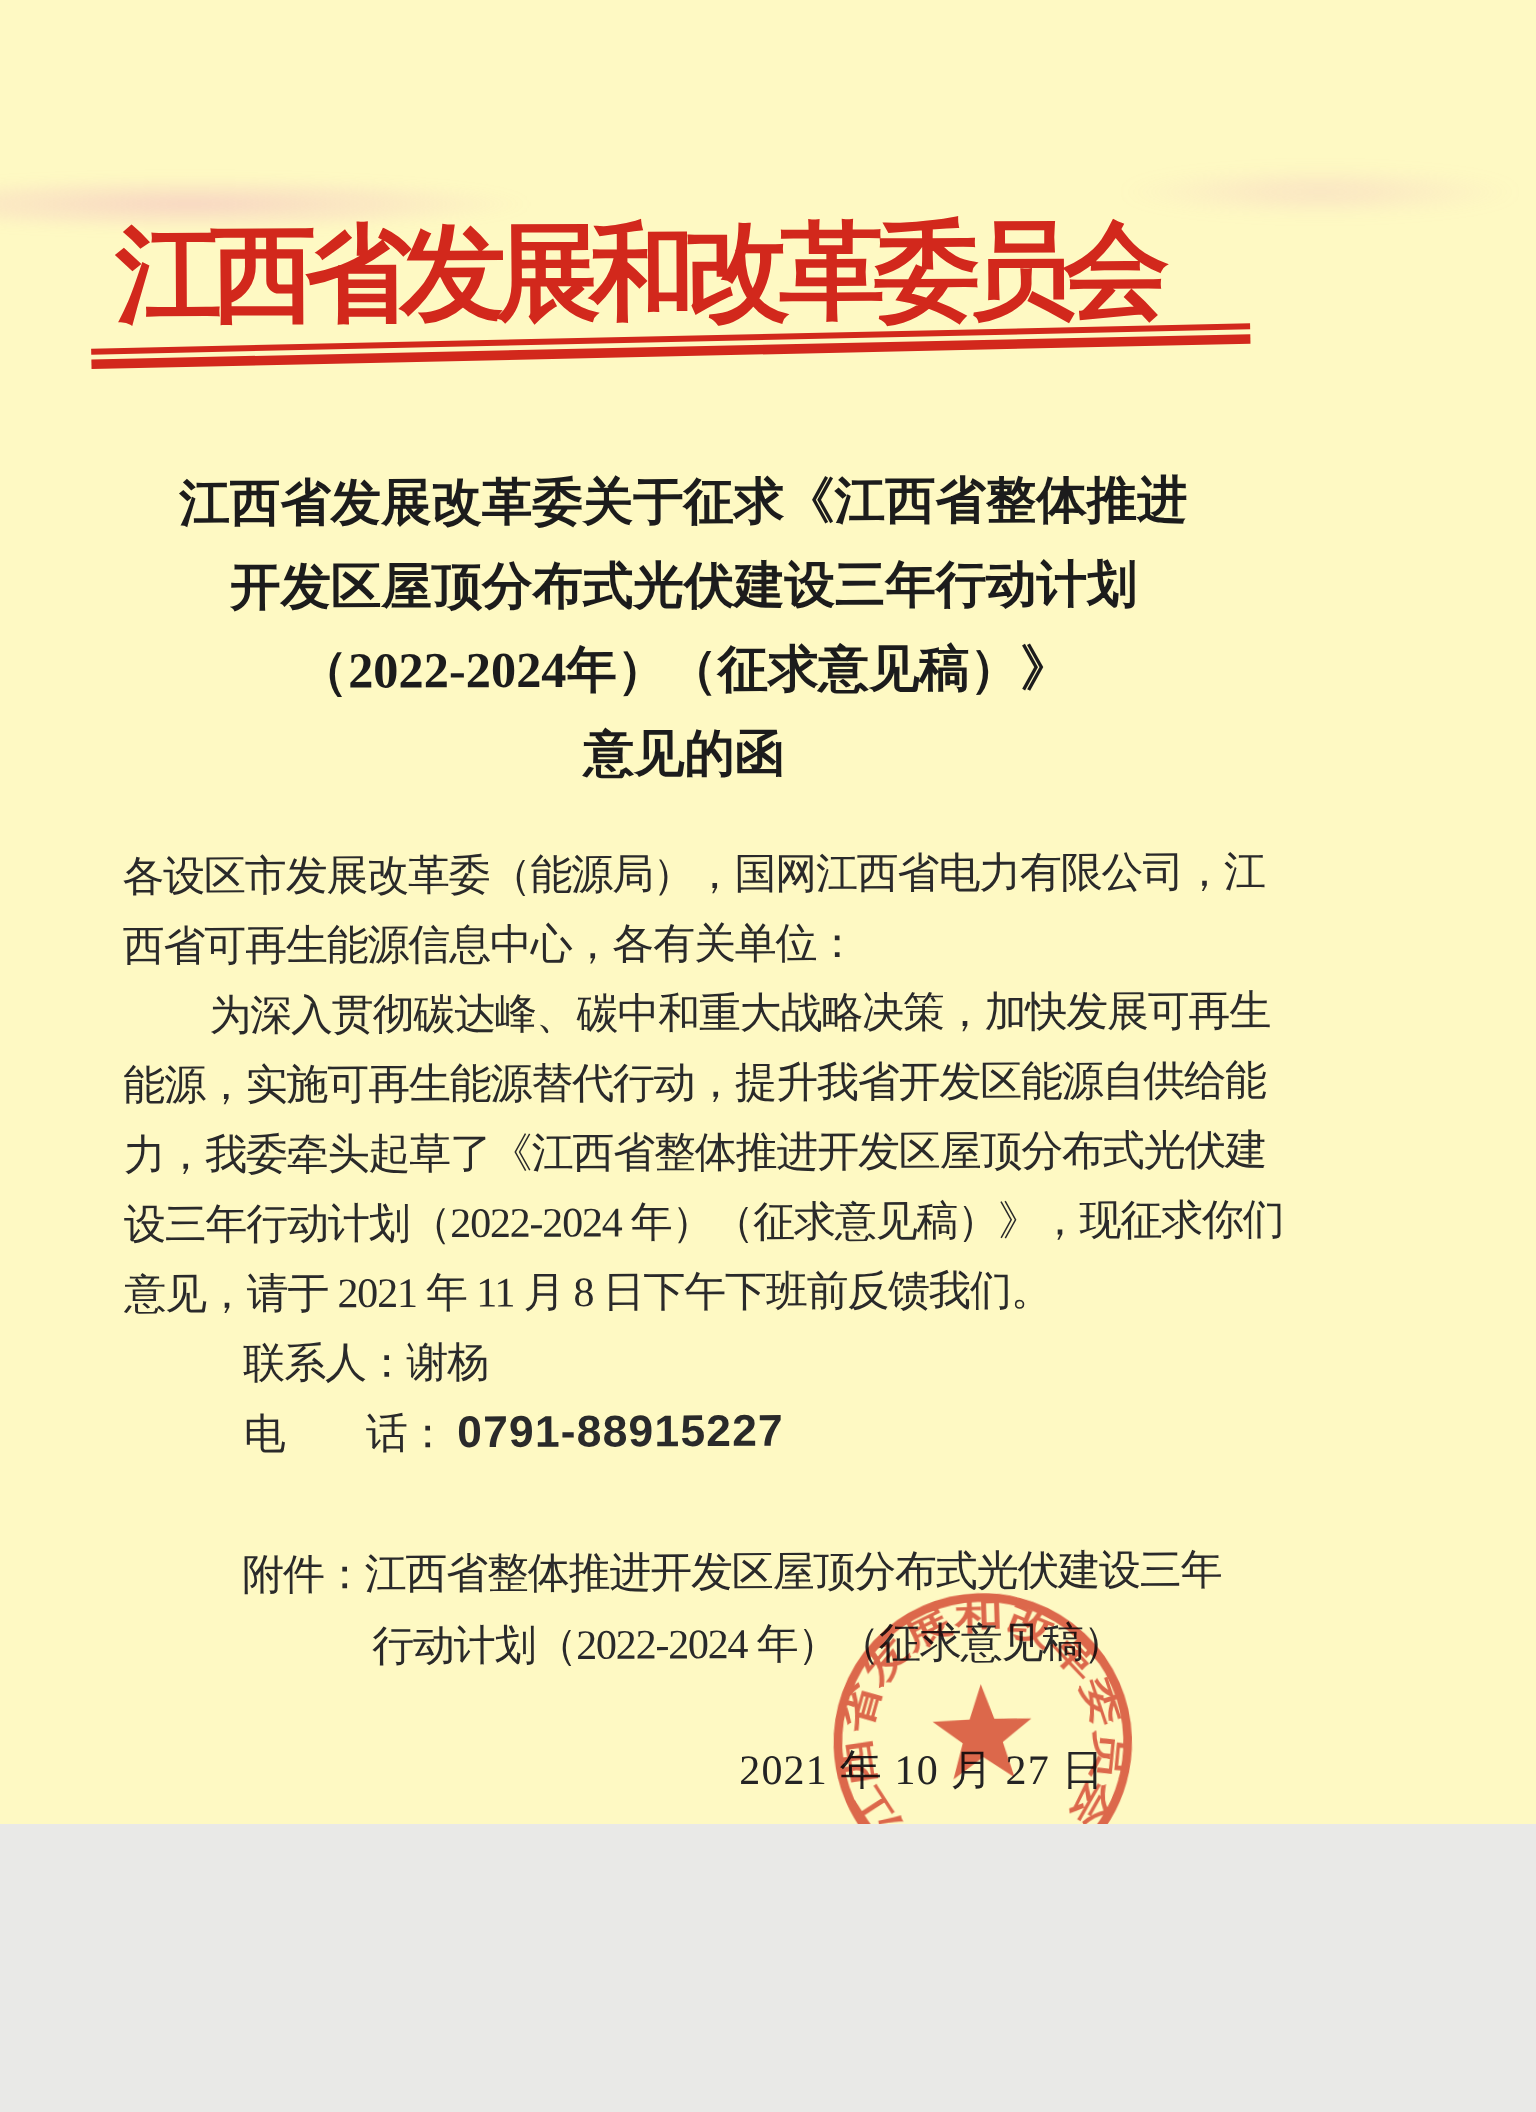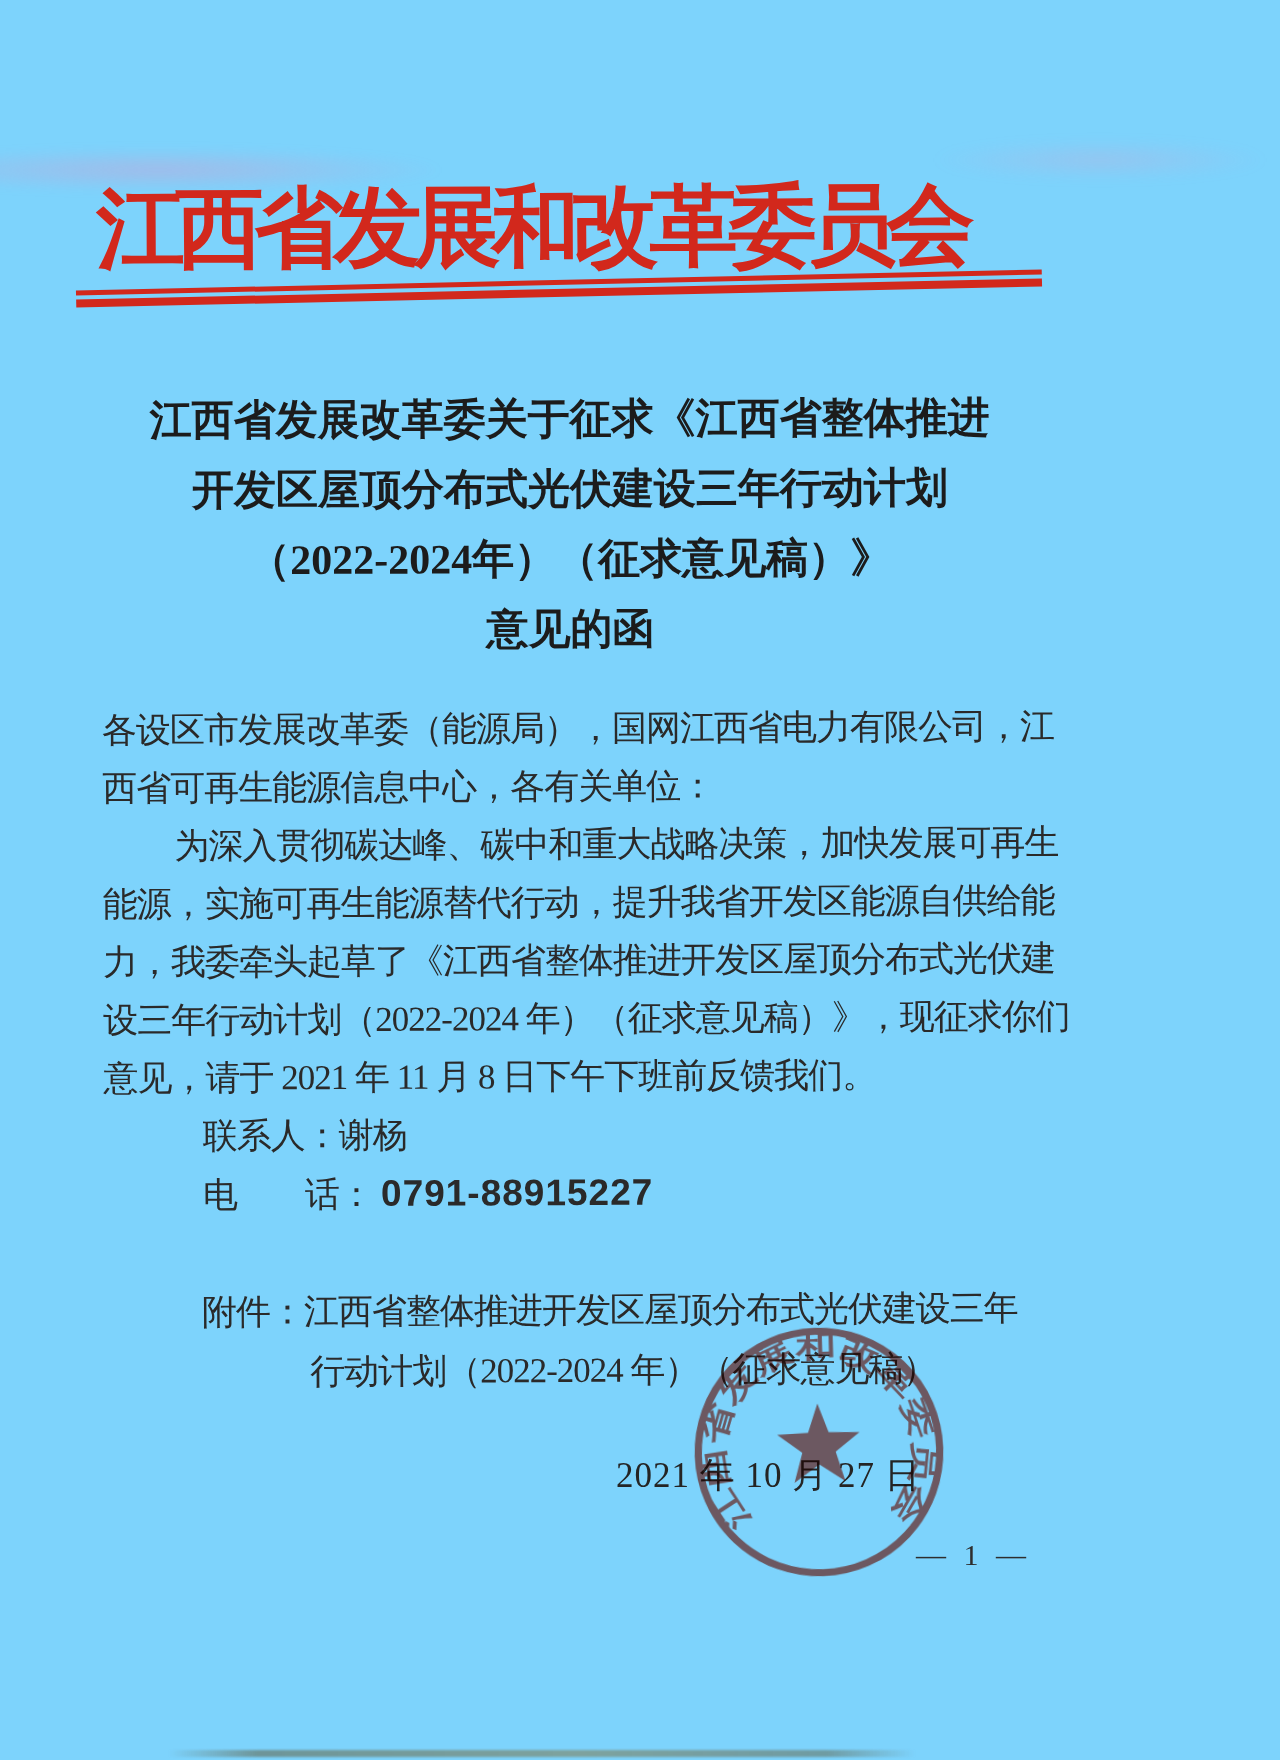--- a/index.html
+++ b/index.html
@@ -3,22 +3,22 @@
 <meta charset="utf-8">
 <style>
   :root{
     --red:#d2281c;
     --ink:#2a2a2a;
     --seal:#d6493f;
   }
   html,body{margin:0;padding:0;background:#e9e9e7;}
   .page{
     position:relative;
-    width:1280px;height:1760px;
-    background:#7dd3fc;
+    width:1280px;height:1520px;
+    background:#fef9c3;
     overflow:hidden;
     font-family:"Liberation Serif","DejaVu Serif",serif;
     color:var(--ink);
   }
   
   .smudge{position:absolute;pointer-events:none;}
   .smudge-1{left:-30px;top:148px;width:470px;height:44px;
     background:radial-gradient(ellipse at 40% 50%,rgba(236,140,196,.32),rgba(236,140,196,0) 72%);
     filter:blur(5px);}
   .smudge-2{left:930px;top:140px;width:340px;height:40px;

